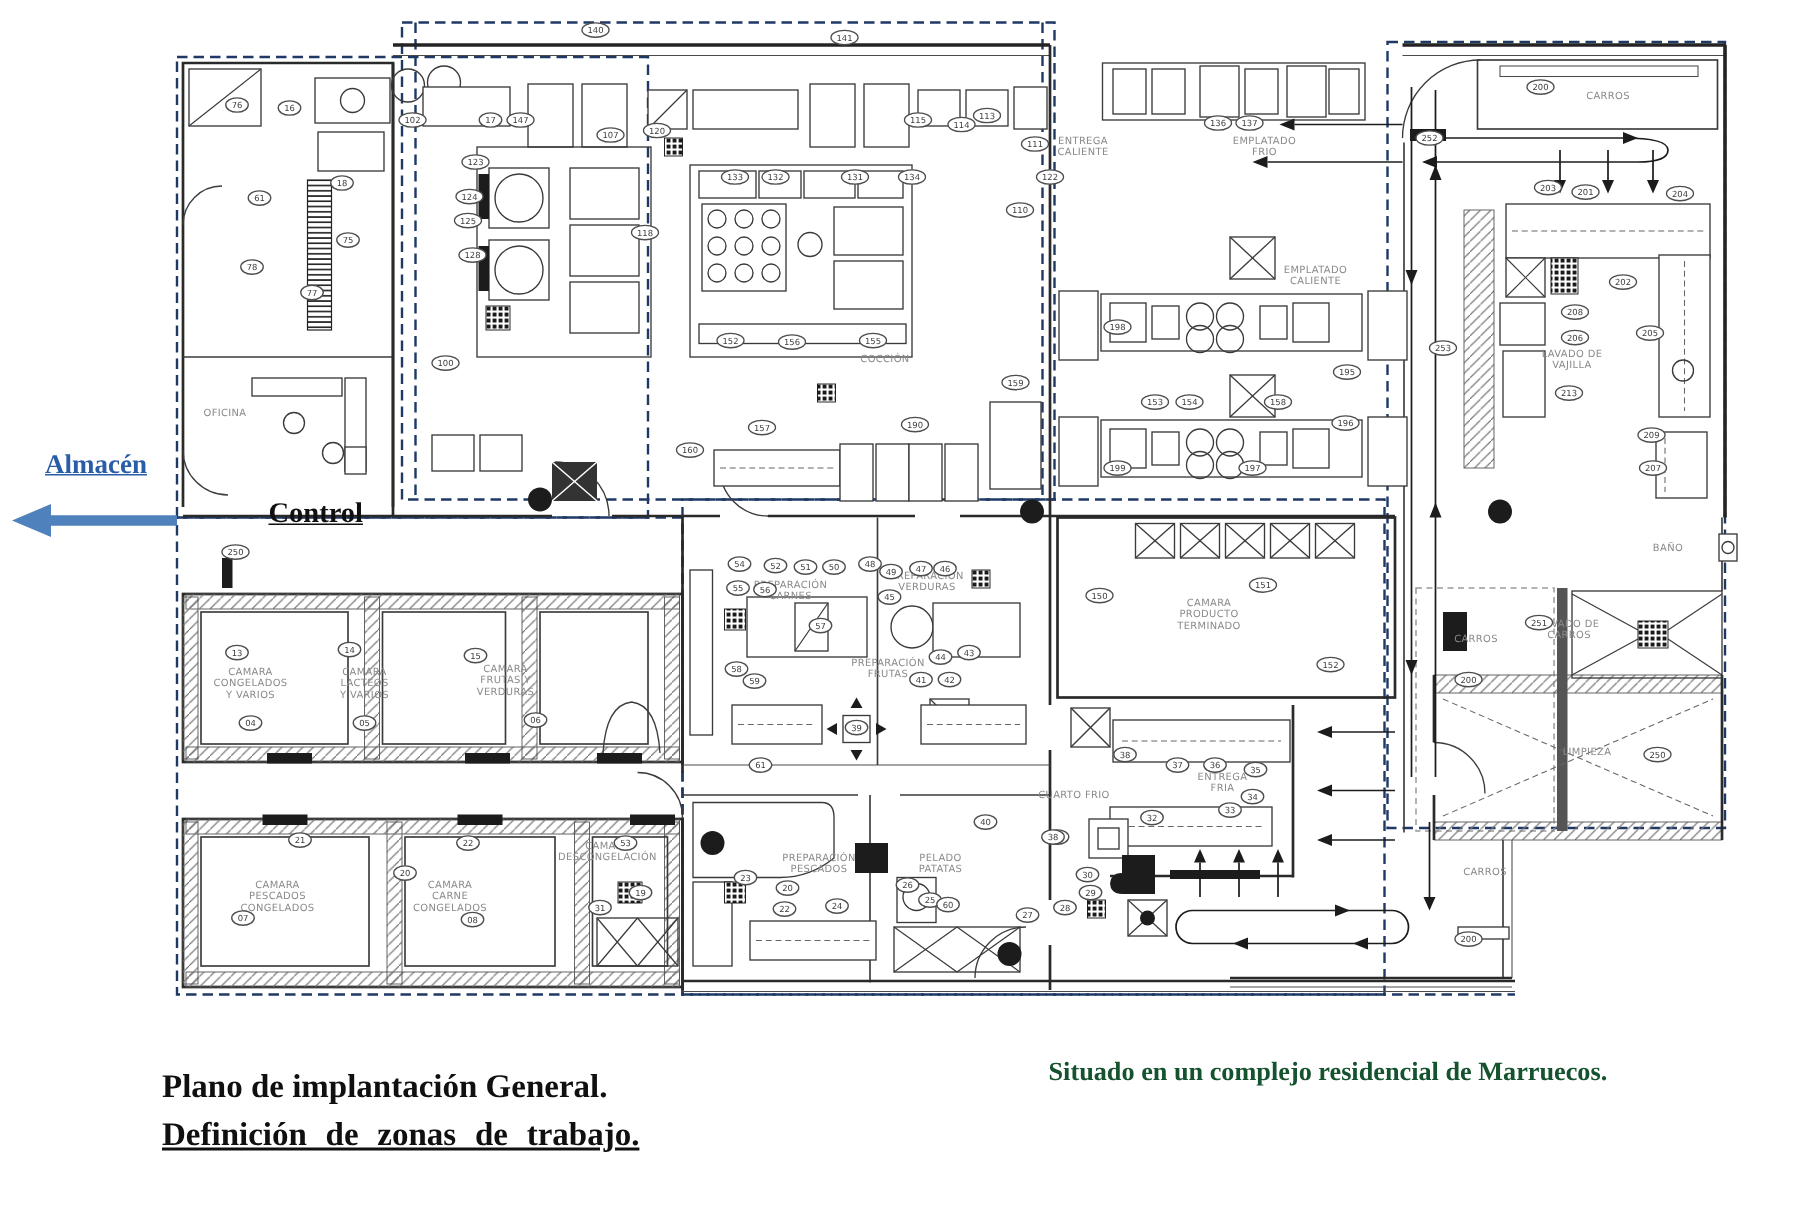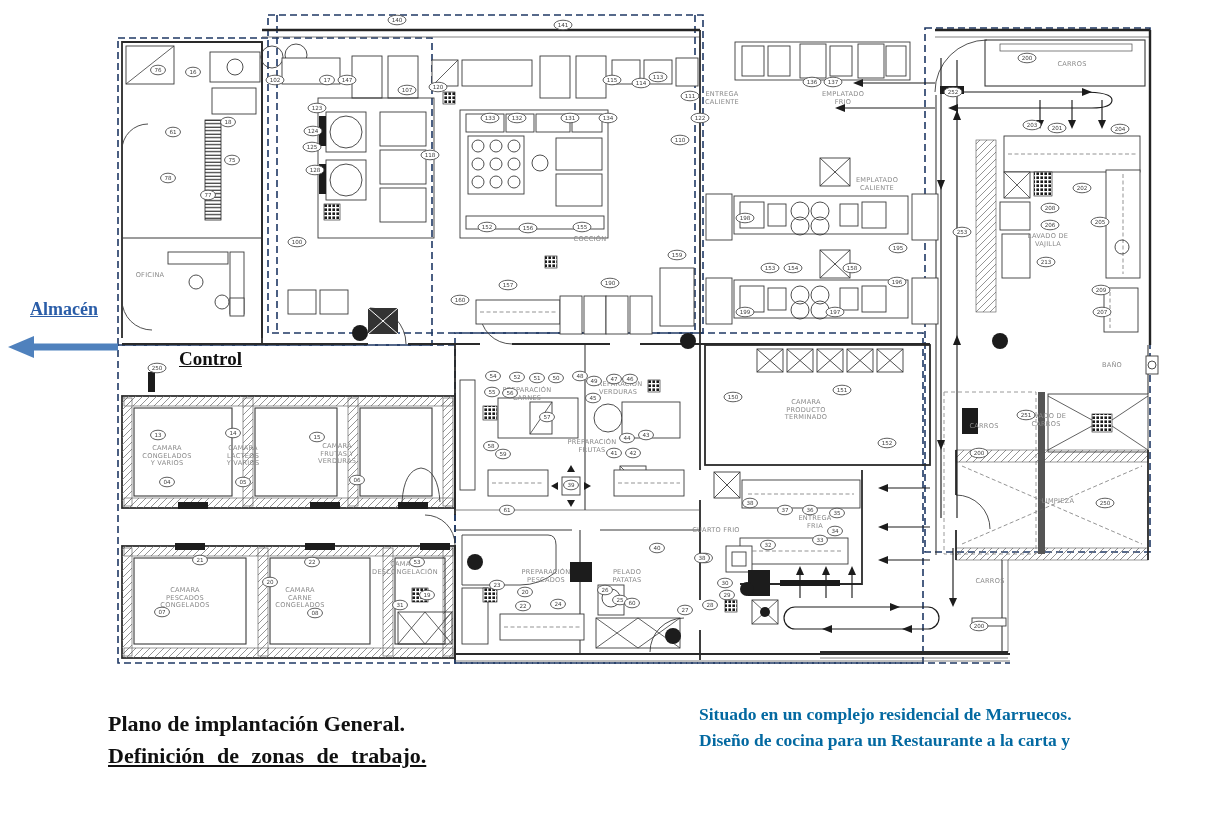--- a/index.html
+++ b/index.html
@@ -30,26 +30,26 @@
   .ftri{fill:#1c1c1c;stroke:none}
   .cdash{stroke:#666;stroke-width:.7;fill:none;stroke-dasharray:4 2.5}
   .xln{stroke:#3a3a3a;stroke-width:.8}
   .rlab{fill:var(--label-gray);font-family:"DejaVu Sans",sans-serif;font-size:6.6px;letter-spacing:.25px;text-anchor:middle}
   .tag-e{fill:#fff;stroke:#4d4d4d;stroke-width:.9}
   .tag-t{fill:#3d3d3d;font-family:"DejaVu Sans",sans-serif;font-size:5.6px;text-anchor:middle}
 
   
   .lbl-almacen{position:absolute;left:30px;top:299px;font-size:18px;font-weight:bold;
     color:var(--blue-text);text-decoration:underline;}
-  .lbl-control{position:absolute;left:179px;top:348px;font-size:19px;font-weight:bold;
+  .lbl-control{position:absolute;left:179px;top:332px;font-size:19px;font-weight:bold;
     color:#101010;text-decoration:underline;}
   .caption{position:absolute;left:108px;top:711px;color:#101010;}
   .caption .c1{font-size:22px;font-weight:bold;}
   .caption .c2{font-size:22px;font-weight:bold;text-decoration:underline;word-spacing:7px;margin-top:6px;}
-  .desc{position:absolute;left:699px;top:701px;color:#0369a1;font-size:17.5px;font-weight:bold;line-height:26px;}
+  .desc{position:absolute;left:699px;top:701px;color:#14532d;font-size:17.5px;font-weight:bold;line-height:26px;}
 </style>
 </head>
 <body>
 
 <div class="stage">
 
 <svg id="plan" width="1210" height="813" viewBox="0 0 1210 813">
   <defs>
     <pattern id="hatch" width="7" height="7" patternUnits="userSpaceOnUse">
       <path d="M0,7 L7,0" stroke="#7a7a7a" stroke-width="0.8"></path>
@@ -977,16 +977,15 @@
 <div class="lbl-almacen">Almacén</div>
 <div class="lbl-control">Control</div>
 
 <div class="caption">
   <div class="c1">Plano de implantación General.</div>
   <div class="c2">Definición  de  zonas  de  trabajo.</div>
 </div>
 
 <div class="desc">
   <div>Situado en un complejo residencial de Marruecos.</div>
-  <div>Diseño de cocina para un Restaurante a la carta y</div>
 </div>
 
 </div>
 
 </body></html>

